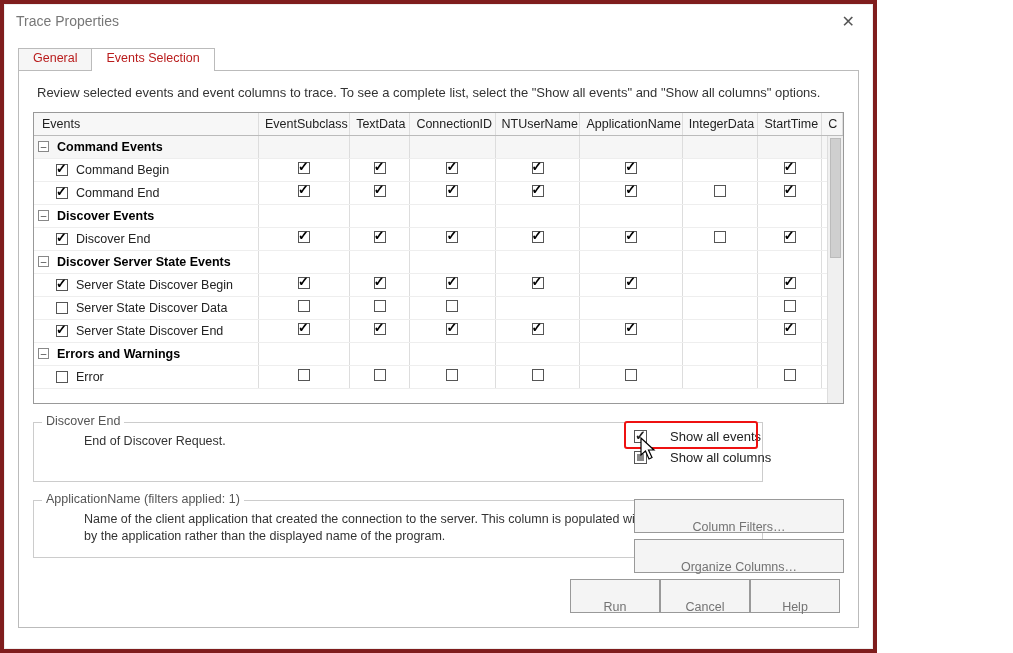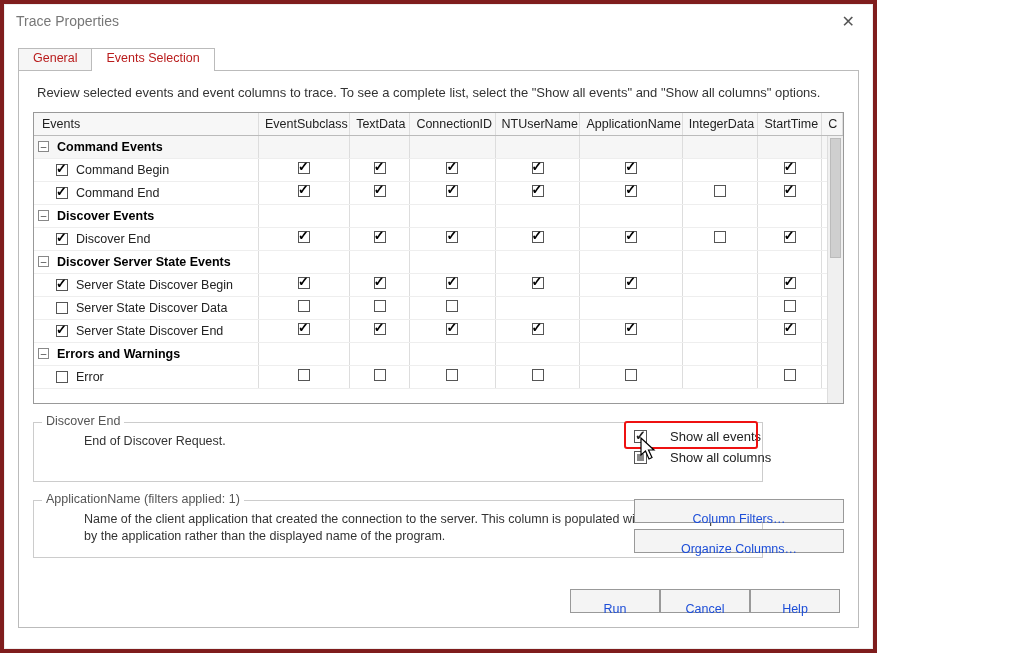--- a/index.html
+++ b/index.html
@@ -40,21 +40,21 @@
   .gb2{width:730px;margin-top:18px;}
   .right-checks{position:absolute;right:14px;top:358px;width:210px;}
   .right-checks .line{display:flex;align-items:center;gap:23px;margin-bottom:6px;color:#222;font-size:13px;}
   .cbx{width:13px;height:13px;border:1px solid #555;background:#fff;position:relative;cursor:pointer;flex:0 0 13px;}
   .cbx.partial::after{content:"";position:absolute;inset:2px;background:#888;}
   .cbx.checked::after{content:"✓";position:absolute;left:0;top:-3px;font-size:13px;font-weight:700;}
   .hl{position:absolute;border:2px solid #e11;border-radius:3px;pointer-events:none;}
   .cursor{position:absolute;width:18px;height:24px;pointer-events:none;}
   .cursor svg{width:18px;height:24px;}
   
-  .btn{display:inline-block;min-width:90px;height:24px;line-height:22px;text-align:center;border:1px solid #999;background:#f4f4f4;color:#1d4ed8;font-size:12.5px;cursor:pointer;padding:8px 12px;}
+  .btn{display:inline-block;min-width:90px;height:24px;line-height:22px;text-align:center;border:1px solid #999;background:#f4f4f4;color:#737373;font-size:12.5px;cursor:pointer;padding:16px 12px;}
   .side-btns{position:absolute;right:14px;top:428px;display:flex;flex-direction:column;gap:6px;width:210px;}
   .side-btns .btn{width:210px;}
   .bottom-btns{position:absolute;right:18px;bottom:14px;display:flex;}
   .desc{color:#333;font-size:12.5px;line-height:1.35;margin-left:38px;}
 </style>
 </head>
 <body>
 
 <div class="window">
   <div class="titlebar">

